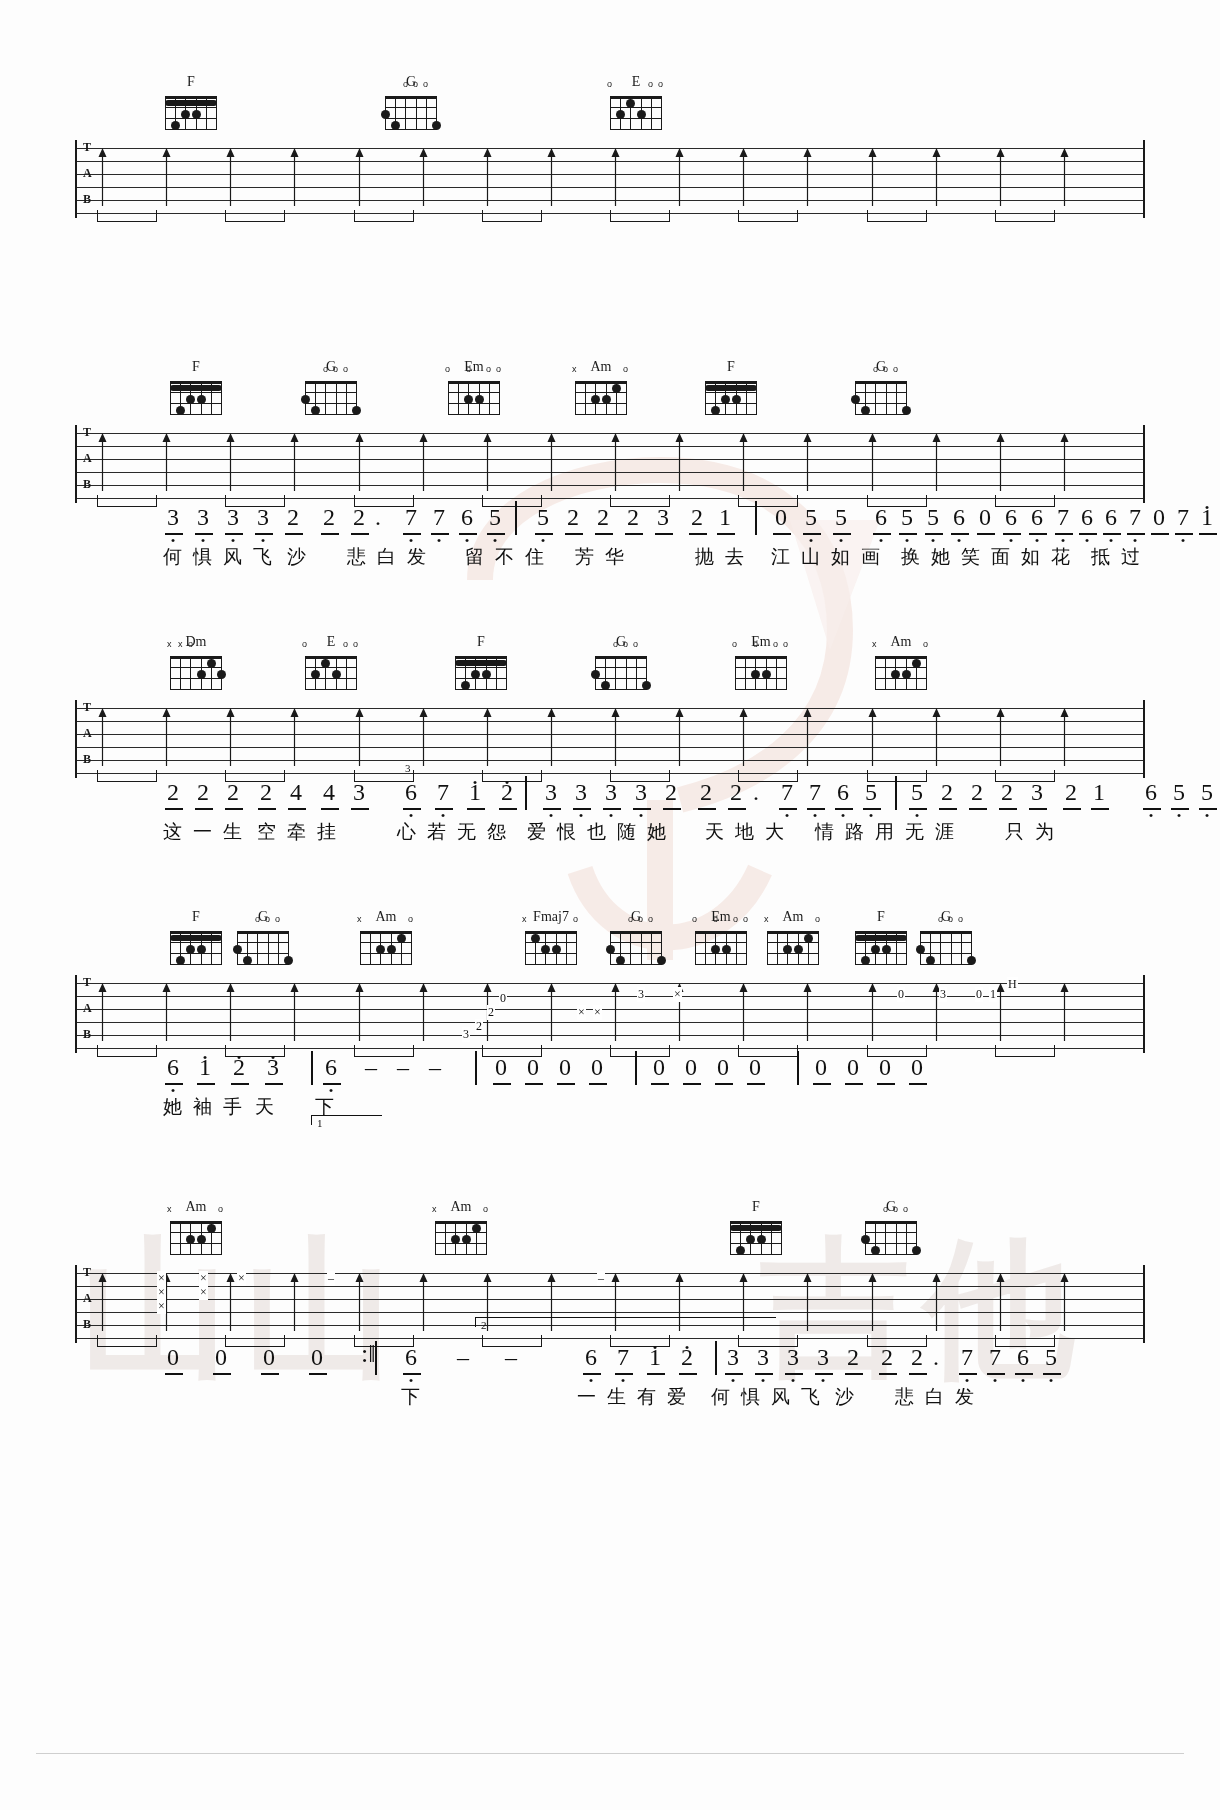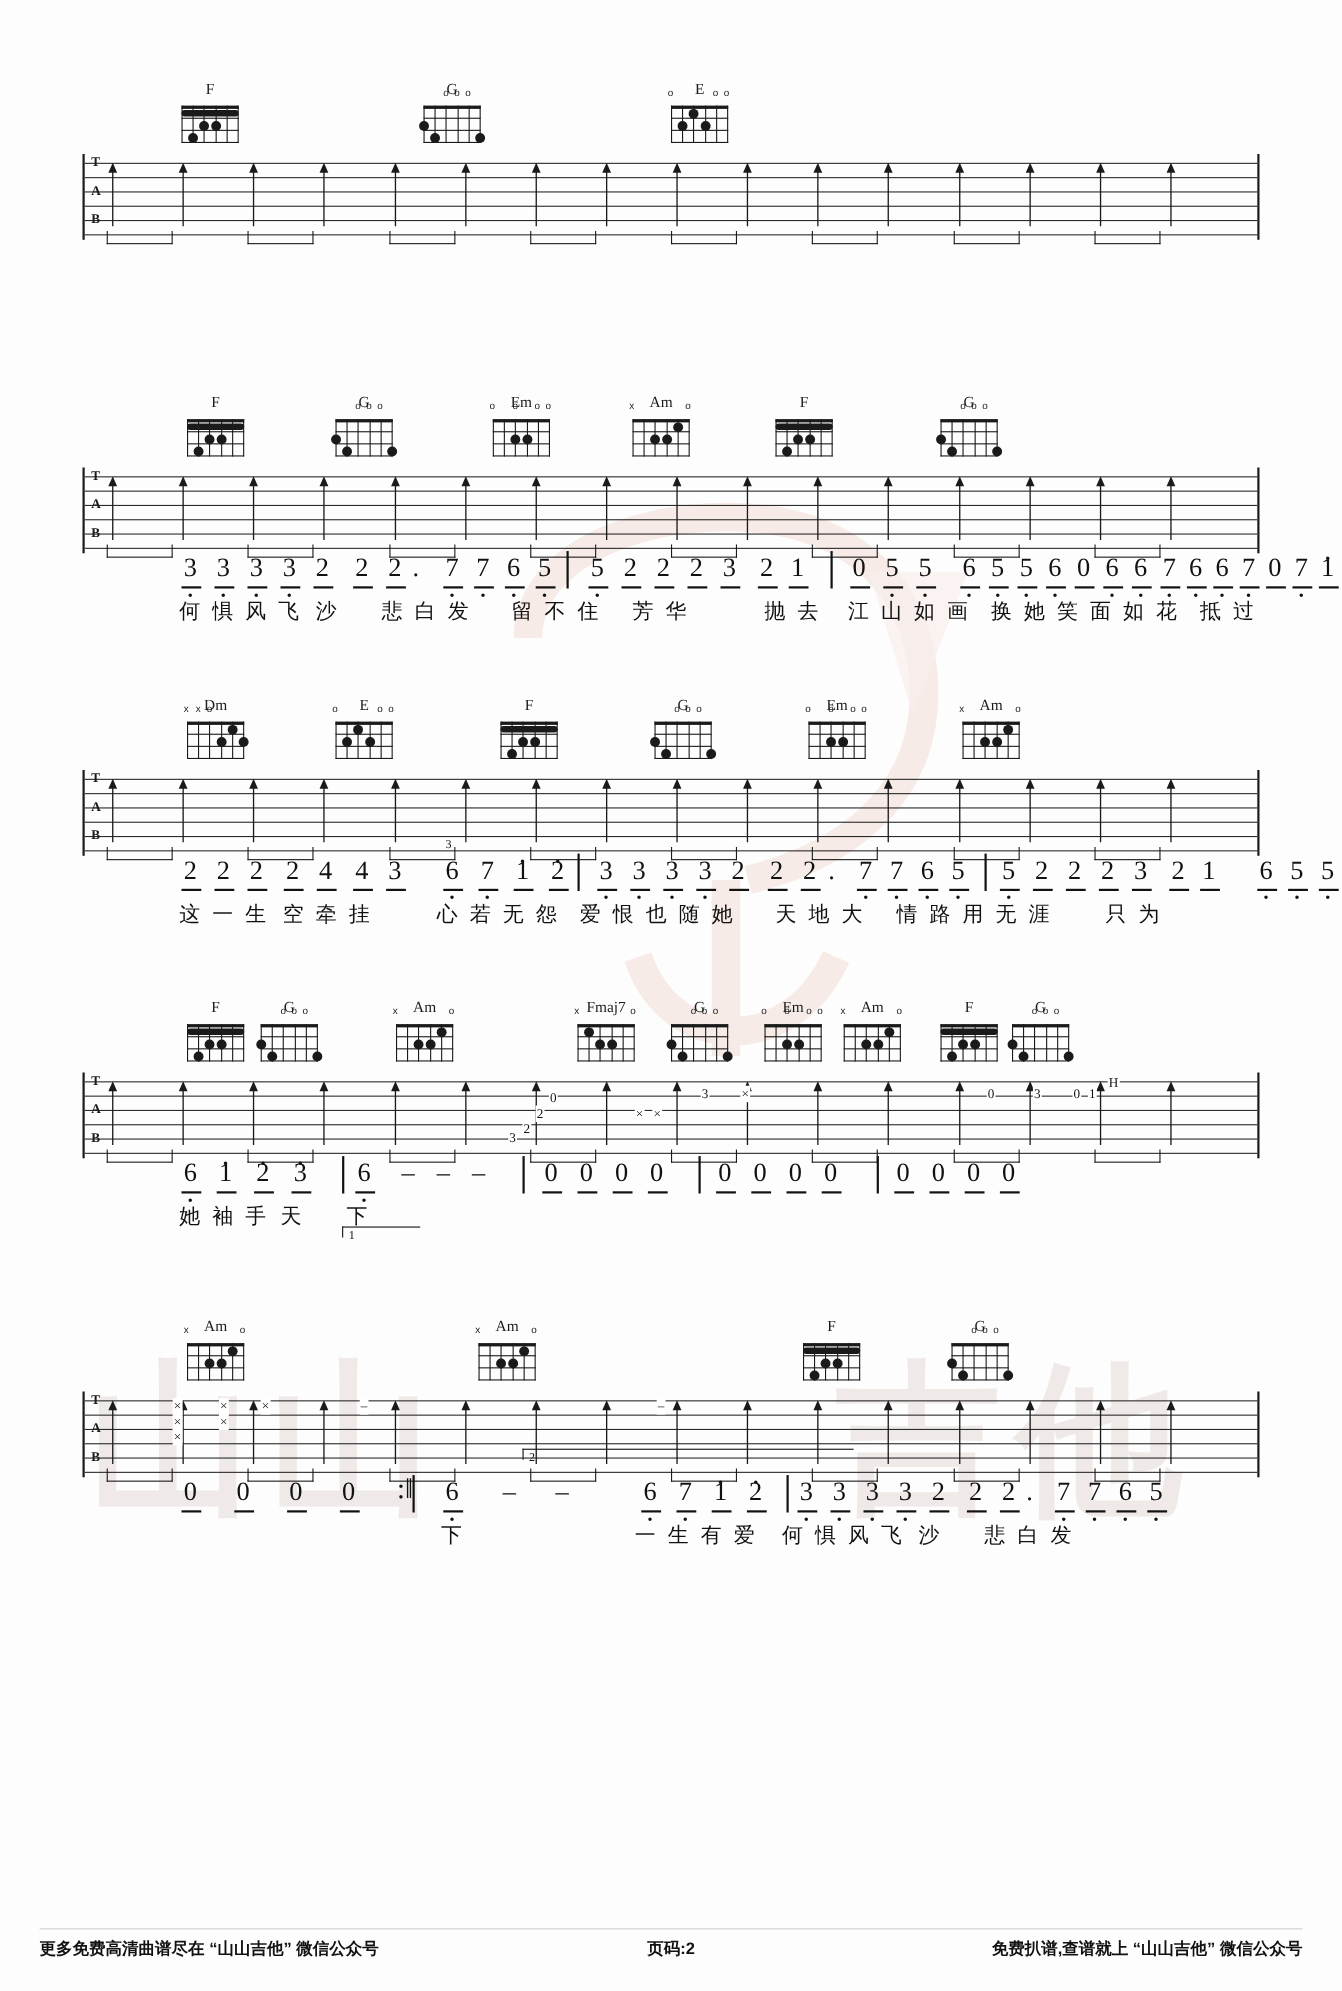--- a/index.html
+++ b/index.html
@@ -1594,19 +1594,14 @@
         <div class="lyr" style="left: 880px; top: 42px;">发</div>
         <div class="bar" style="left: 300px; top: -2px; height: 34px;"></div>
         <div class="bar" style="left: 640px; top: -2px; height: 34px;"></div>
         <div class="bracket" style="left: 400px; top: -26px; width: 300px;"></div>
         <div class="brk-lbl" style="left: 406px; top: -24px;">2</div>
         <div style="position: absolute; left: 286px; top: -4px; font-size: 26px; font-family: &quot;Liberation Serif&quot;, serif; color: rgb(17, 17, 17);">:‖</div>
       </div>
   </div>
 
   <div class="hl"></div>
-  <div class="footer">
-    <div class="fl">更多免费高清曲谱尽在 “山山吉他” 微信公众号</div>
-    <div class="fc">页码:2</div>
-    <div class="fr">免费扒谱,查谱就上 “山山吉他” 微信公众号</div>
-  </div>
 
 </div>
 
 </body></html>

